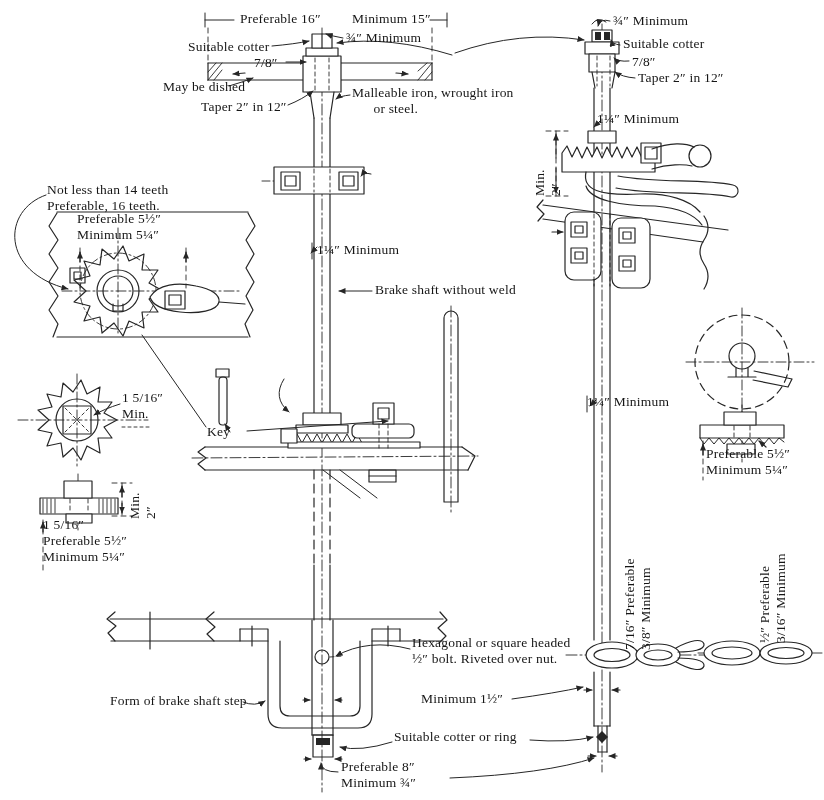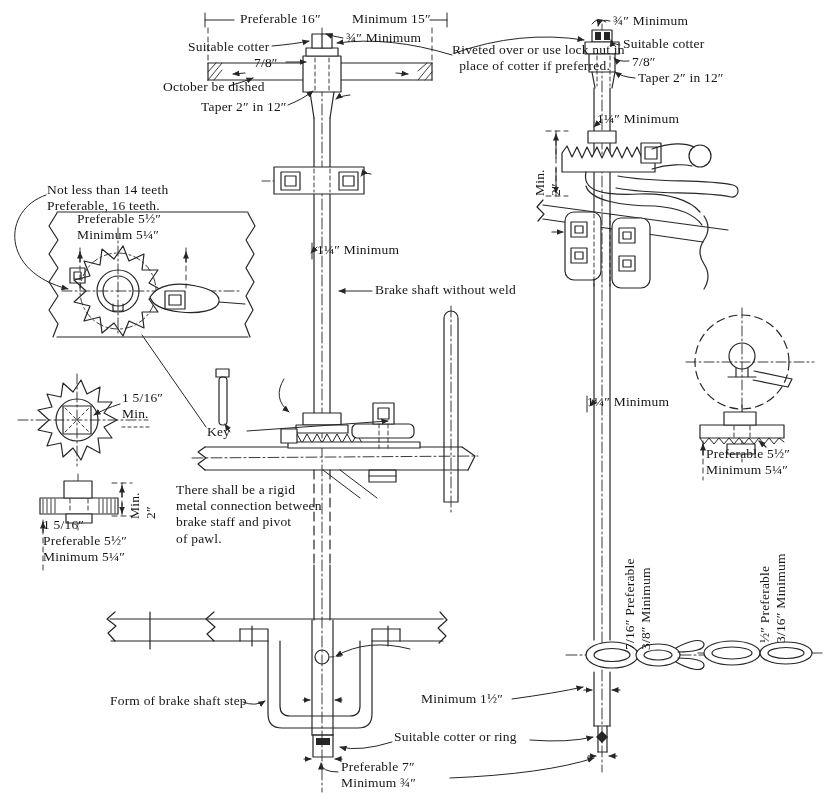--- a/index.html
+++ b/index.html
@@ -323,24 +323,24 @@
     <path d="M629,61 Q618,62 614,58" marker-end="url(#ah)"></path>
     <path d="M635,78 Q622,77 615,72" marker-end="url(#ah)"></path>
   </g>
 </svg>
 
 <div class="lbl" style="left:240px;top:11px">Preferable 16″</div>
 <div class="lbl" style="left:352px;top:11px">Minimum 15″</div>
 <div class="lbl" style="left:188px;top:39px">Suitable cotter</div>
 <div class="lbl" style="left:346px;top:30px">¾″ Minimum</div>
 <div class="lbl" style="left:254px;top:55px">7/8″</div>
-<div class="lbl" style="left:452px;top:42px">Riveted over or use lock nut in
-  place of cotter if preferred.</div>
-<div class="lbl" style="left:163px;top:79px">October be dished</div>
+<div class="lbl" style="left:163px;top:79px">May be dished</div>
 <div class="lbl" style="left:201px;top:99px">Taper 2″ in 12″</div>
+<div class="lbl" style="left:352px;top:85px">Malleable iron, wrought iron
+      or steel.</div>
 <div class="lbl" style="left:613px;top:13px">¾″ Minimum</div>
 <div class="lbl" style="left:623px;top:36px">Suitable cotter</div>
 <div class="lbl" style="left:632px;top:54px">7/8″</div>
 <div class="lbl" style="left:638px;top:70px">Taper 2″ in 12″</div>
 <div class="lbl" style="left:597px;top:111px">1¼″ Minimum</div>
 <div class="lbl rot" style="left:532px;top:196px">Min.
 2″</div>
 <div class="lbl" style="left:317px;top:242px">1¼″ Minimum</div>
 <div class="lbl" style="left:375px;top:282px">Brake shaft without weld</div>
 <div class="lbl" style="left:47px;top:182px">Not less than 14 teeth
@@ -348,29 +348,27 @@
 <div class="lbl" style="left:77px;top:211px">Preferable 5½″
 Minimum 5¼″</div>
 <div class="lbl" style="left:122px;top:390px">1 5/16″
 Min.</div>
 <div class="lbl" style="left:207px;top:424px">Key</div>
 <div class="lbl rot" style="left:127px;top:519px">Min.
 2″</div>
 <div class="lbl" style="left:43px;top:517px">1 5/16″
 Preferable 5½″
 Minimum 5¼″</div>
-<div class="lbl" style="left:176px;top:482px">There shall be a rigid
-metal connection between
-brake staff and pivot
-of pawl.</div>
 <div class="lbl" style="left:587px;top:394px">1¼″ Minimum</div>
+<div class="lbl" style="left:412px;top:635px">Hexagonal or square headed
+½″ bolt. Riveted over nut.</div>
 <div class="lbl" style="left:110px;top:693px">Form of brake shaft step</div>
 <div class="lbl" style="left:421px;top:691px">Minimum 1½″</div>
 <div class="lbl" style="left:394px;top:729px">Suitable cotter or ring</div>
-<div class="lbl" style="left:341px;top:759px">Preferable 7″
+<div class="lbl" style="left:341px;top:759px">Preferable 8″
 Minimum ¾″</div>
 <div class="lbl rot" style="left:622px;top:650px">7/16″ Preferable
 3/8″ Minimum</div>
 <div class="lbl rot" style="left:757px;top:643px">½″ Preferable
 3/16″ Minimum</div>
 <div class="lbl" style="left:706px;top:446px">Preferable 5½″
 Minimum 5¼″</div>
 
 </div>
 

